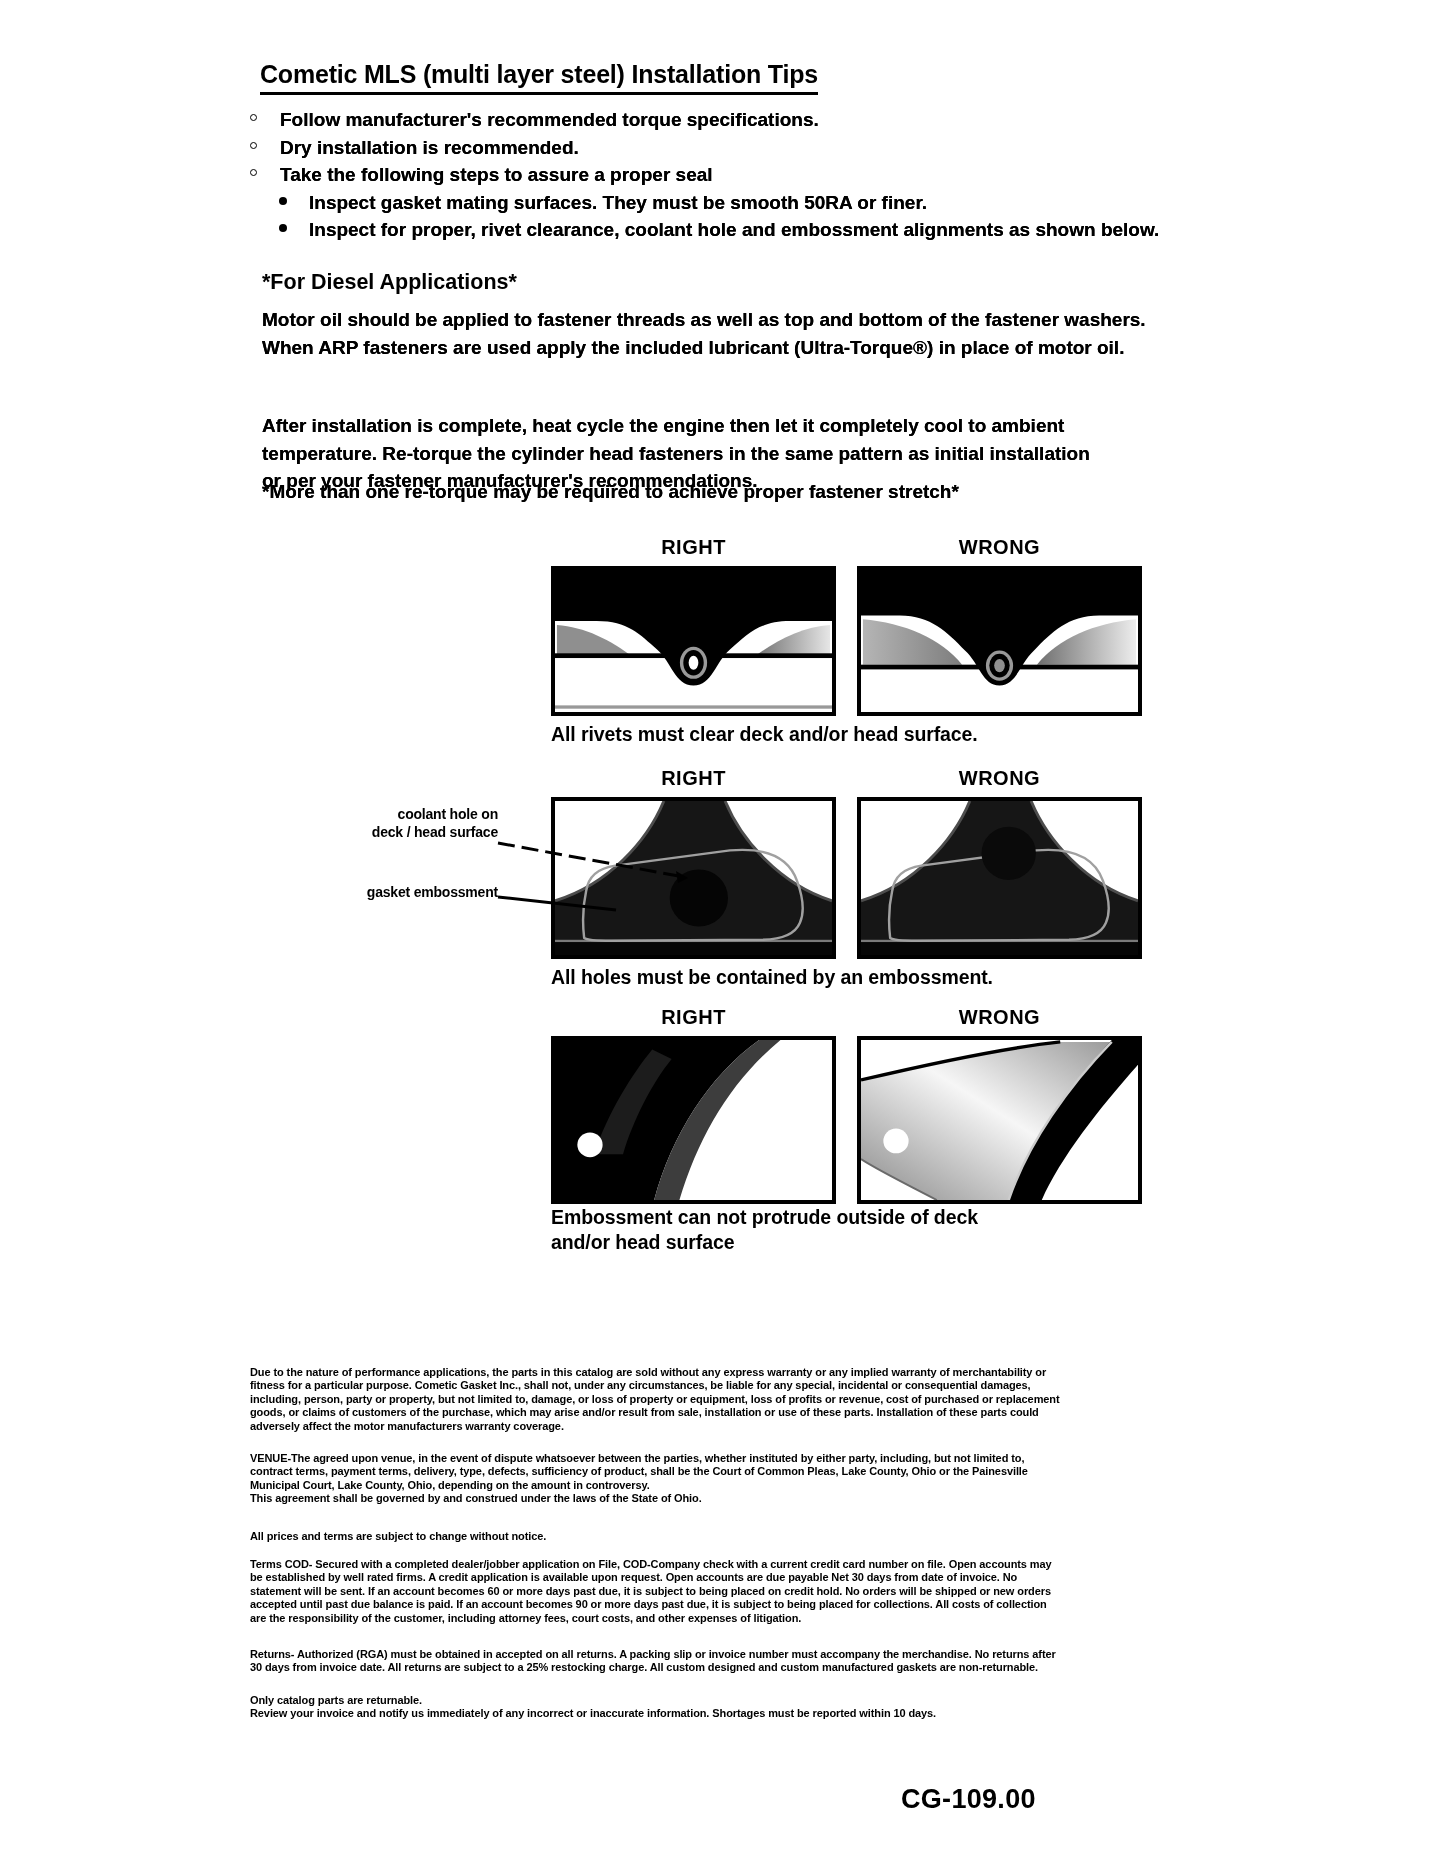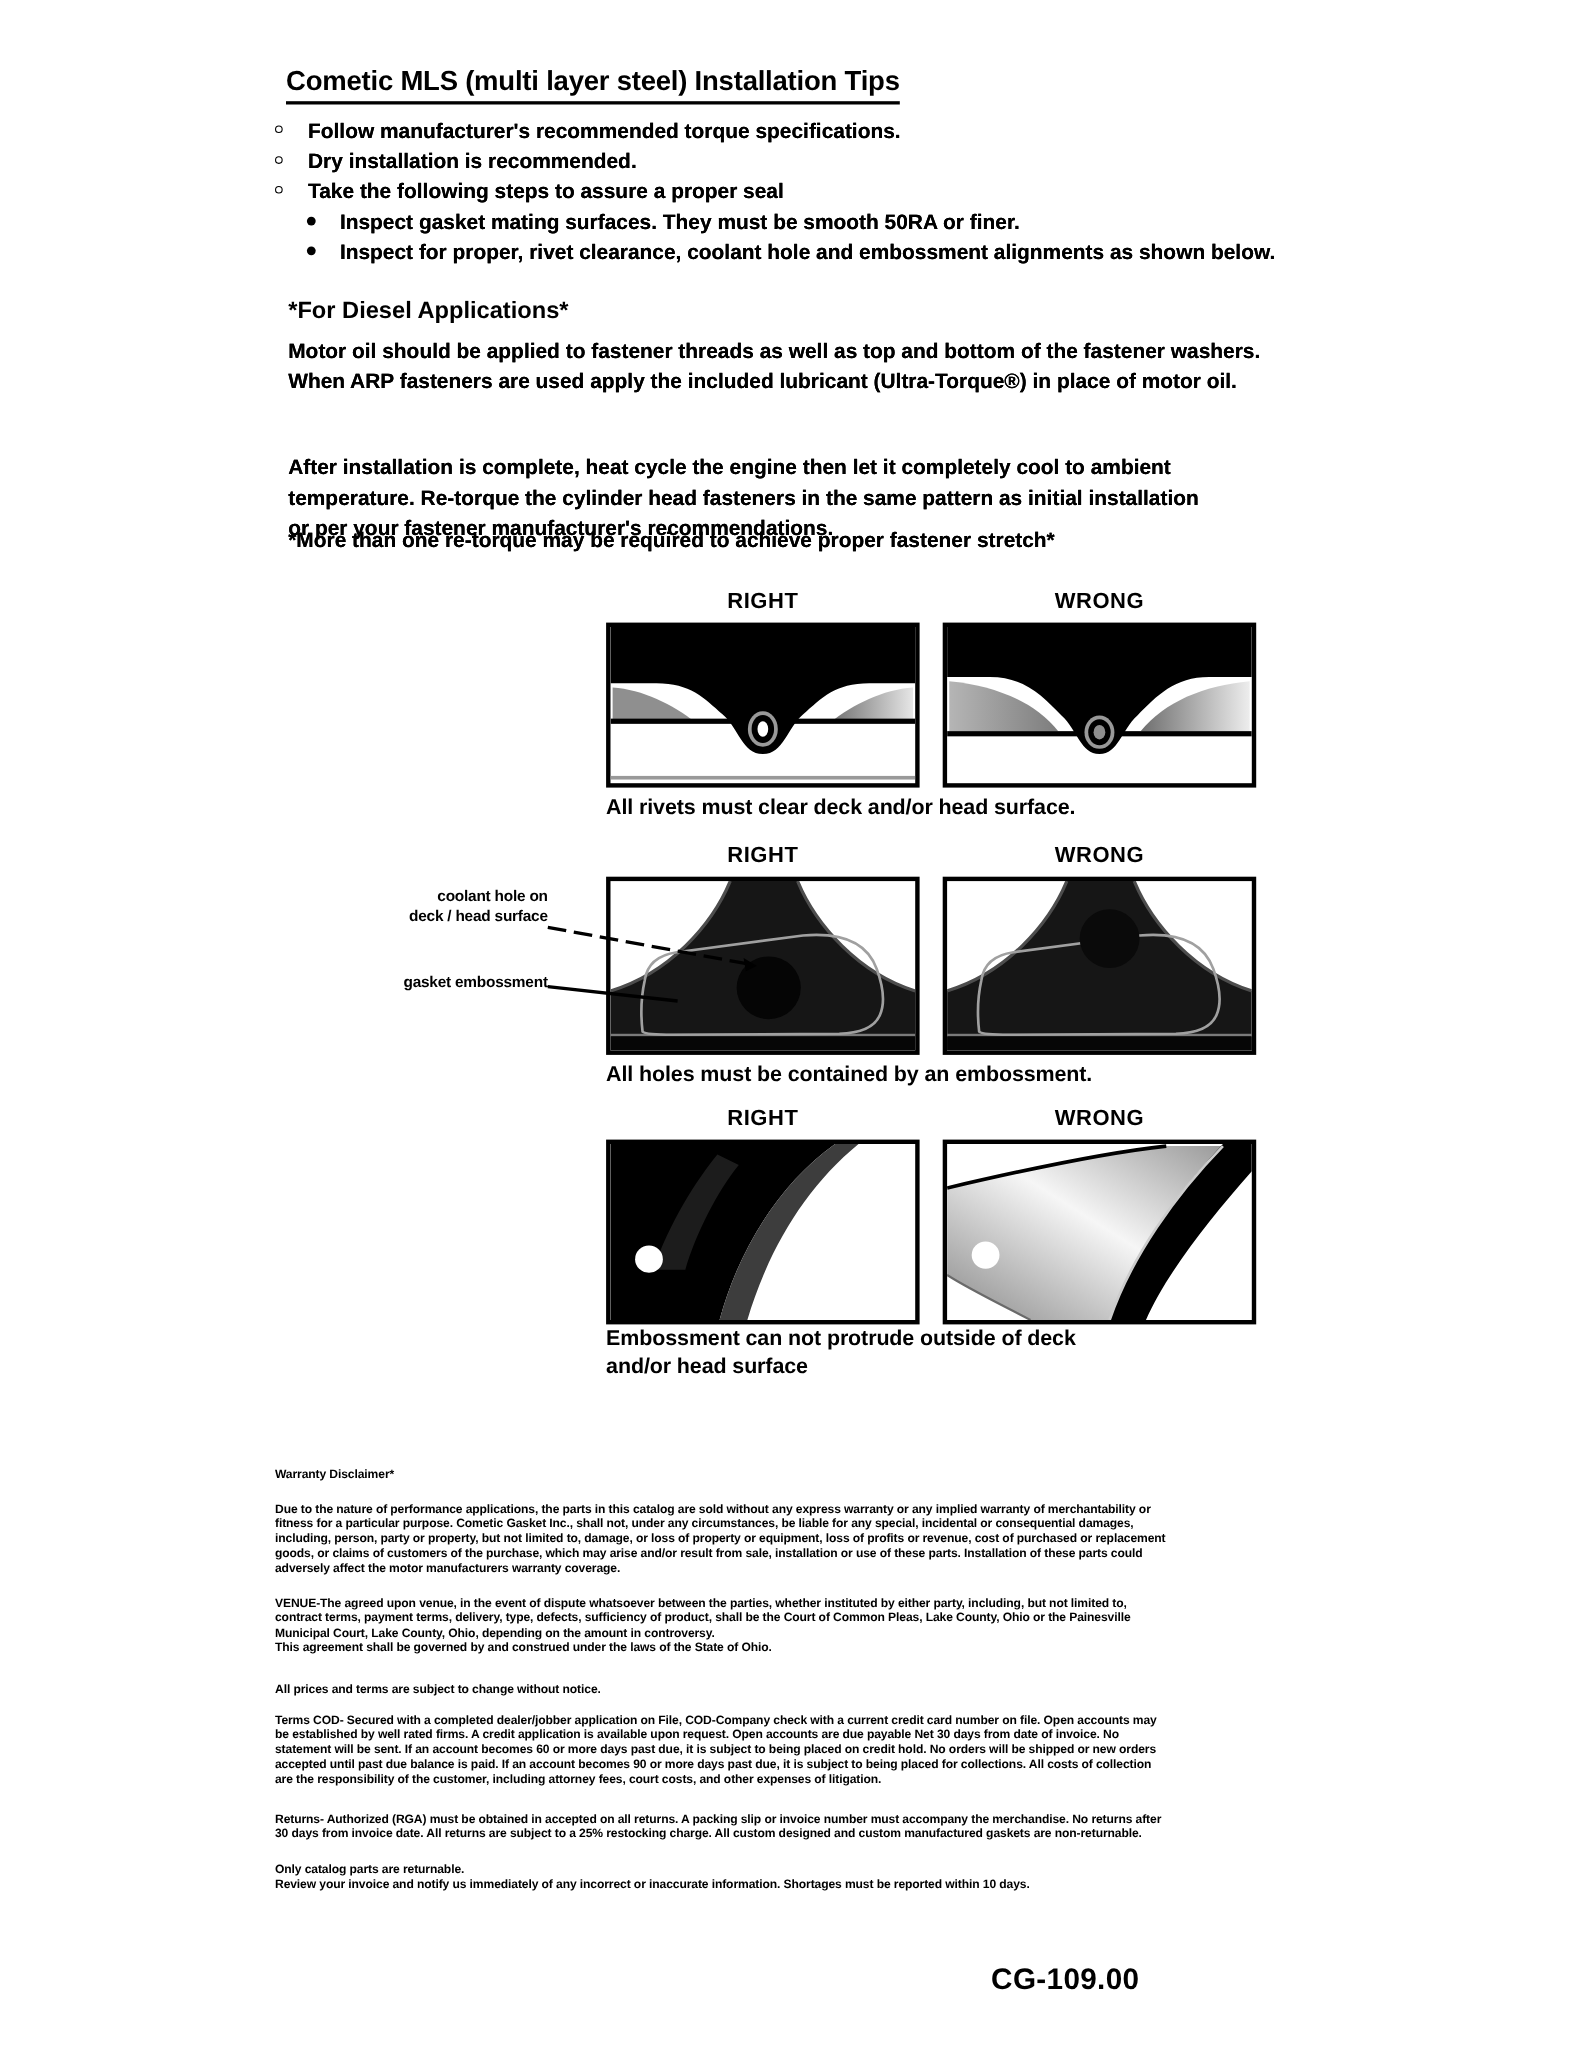--- a/index.html
+++ b/index.html
@@ -221,21 +221,20 @@
       <path d="M0 42 C75 24 150 8 205 2" stroke="#000" stroke-width="3.5" fill="none"></path>
       <path d="M0 125 C18 137 48 152 78 168" stroke="#6a6a6a" stroke-width="2" fill="none"></path>
       <path d="M258 0 H285 V26 C245 72 205 124 186 168 L152 168 C172 108 214 48 258 0 Z" fill="#000"></path>
       <path d="M258 2 C214 48 172 108 152 168" stroke="#cccccc" stroke-width="2.5" fill="none"></path>
       <circle cx="36" cy="106" r="13" fill="#fff"></circle>
     </svg>
   </div>
 
   <div class="caption" style="left:551px; top:1205px; width:480px;">Embossment can not protrude outside of deck and/or head surface</div>
 
-  <div class="fine" style="top:1335px;">Warranty Disclaimer*</div>
   <div class="fine" style="top:1452px;">
       <div>VENUE-The agreed upon venue, in the event of dispute whatsoever between the parties, whether instituted by either party, including, but not limited to,</div>
       <div>contract terms, payment terms, delivery, type, defects, sufficiency of product, shall be the Court of Common Pleas, Lake County, Ohio or the Painesville</div>
       <div>Municipal Court, Lake County, Ohio, depending on the amount in controversy.</div>
       <div>This agreement shall be governed by and construed under the laws of the State of Ohio.</div>
     </div>
   <div class="fine" style="top:1366px;">
       <div>Due to the nature of performance applications, the parts in this catalog are sold without any express warranty or any implied warranty of merchantability or</div>
       <div>fitness for a particular purpose.  Cometic Gasket Inc., shall not, under any circumstances, be liable for any special, incidental or consequential damages,</div>
       <div>including, person, party or property, but not limited to, damage, or loss of property or equipment, loss of profits or revenue, cost of purchased or replacement</div>

